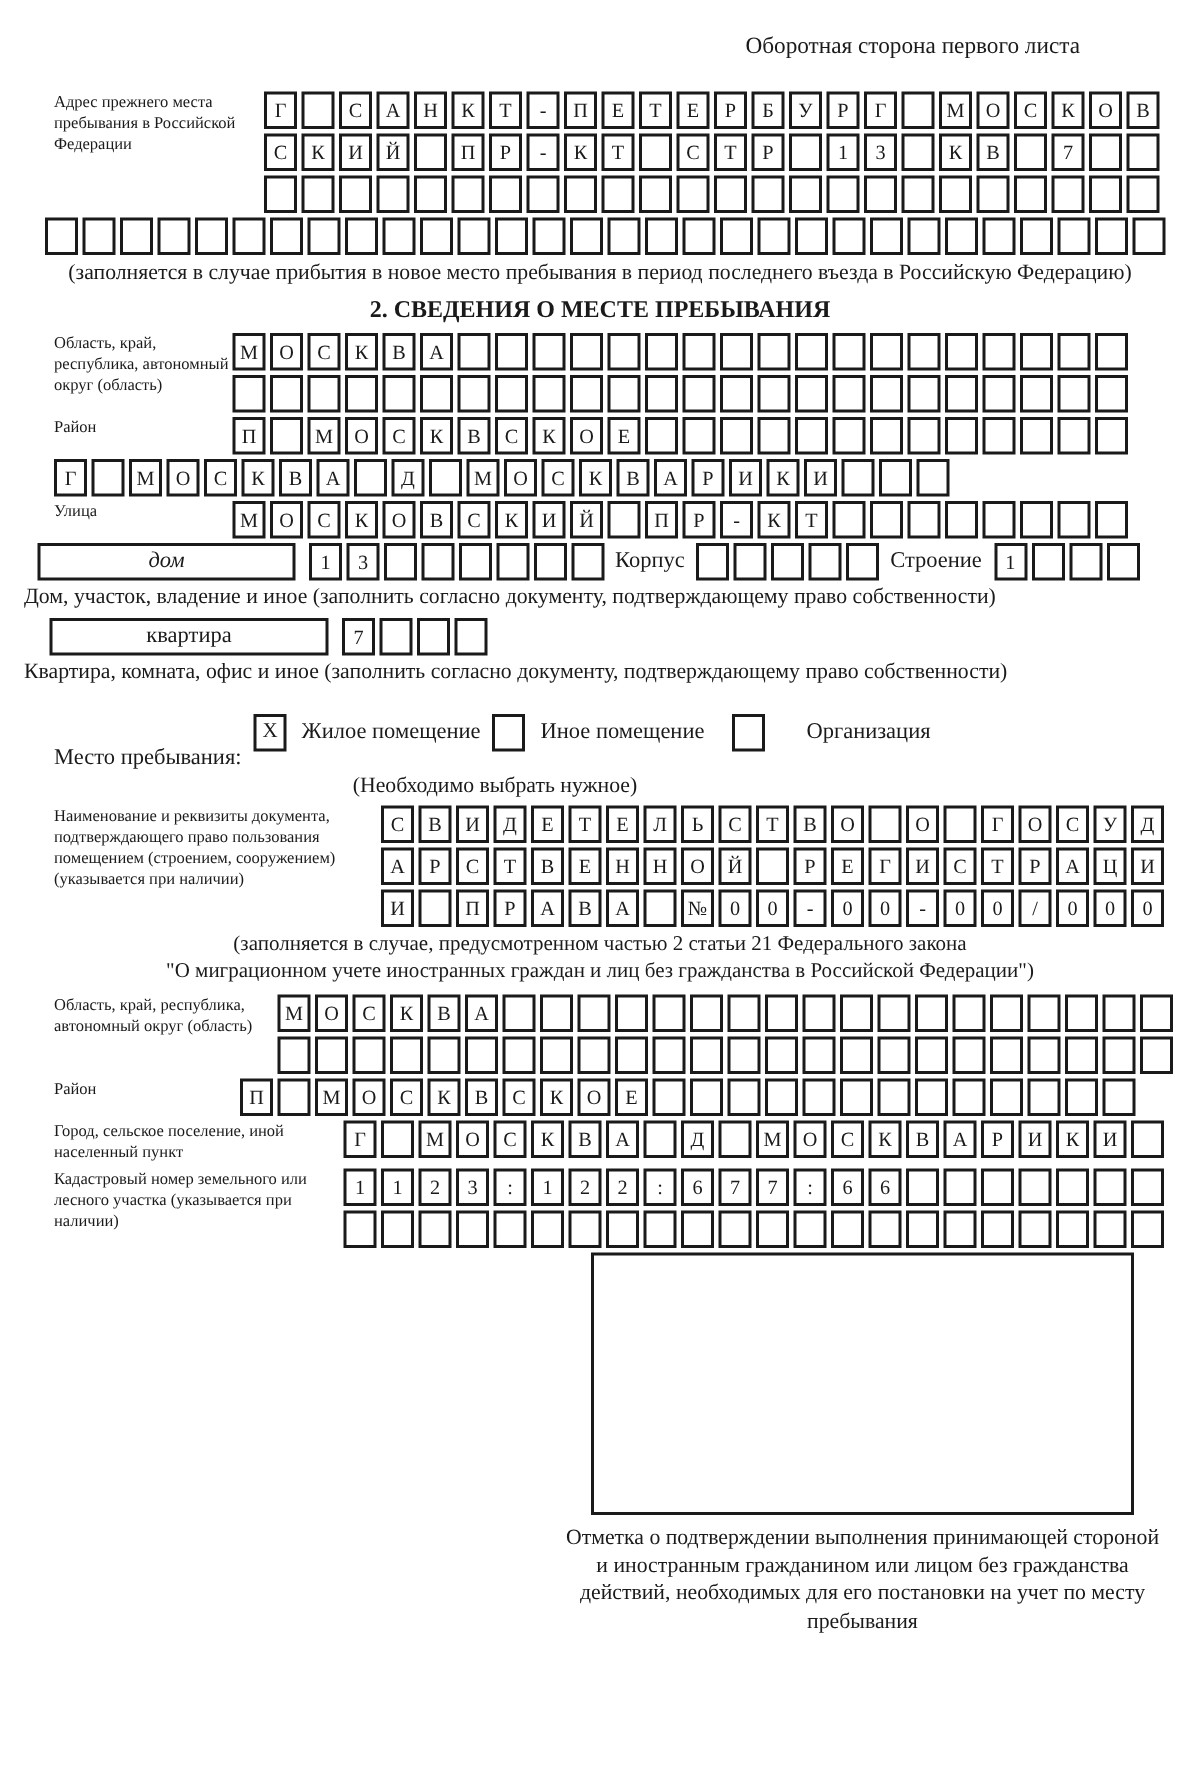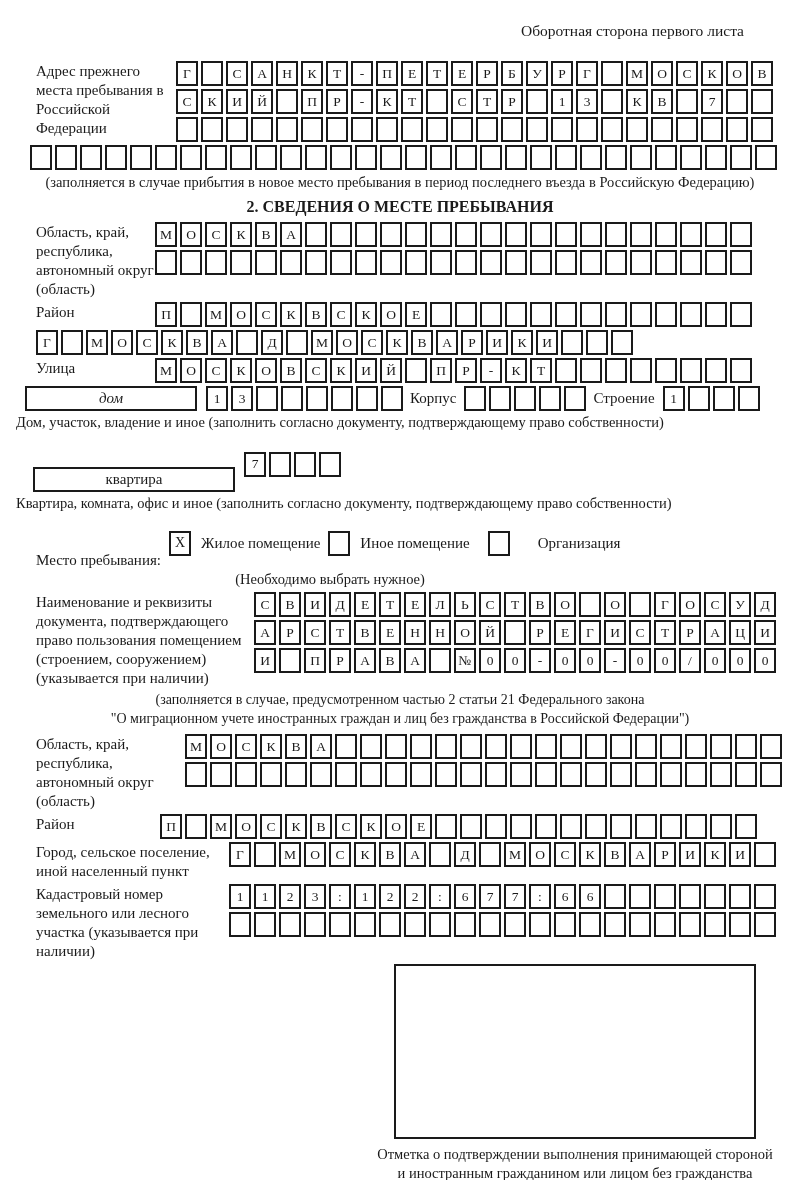--- a/index.html
+++ b/index.html
@@ -4,24 +4,24 @@
 <style>
   * { margin:0; padding:0; box-sizing:border-box; }
   html,body { background:#ffffff; }
   body {
     width:800px; height:1180px;
     font-family:"Liberation Serif","DejaVu Serif",serif;
     color:#1a1a1a;
   }
   .page { width:800px; height:1180px; padding-top:22px; overflow:hidden; background:#fff; }
 
-  .header-note { text-align:right; padding-right:56px; font-size:15.5px; margin-bottom:21px; }
+  .header-note { text-align:right; padding-right:80px; font-size:15.5px; margin-bottom:21px; }
 
   .field-row { display:flex; align-items:flex-start; padding-left:36px; margin-bottom:3px; }
-  .label { font-size:15px; line-height:1.27; padding-top:1px; }
+  .label { font-size:11px; line-height:1.27; padding-top:1px; }
   .lw140 { flex:0 0 140px; }
   .lw119 { flex:0 0 119px; }
   .lw149 { flex:0 0 149px; }
   .lw124 { flex:0 0 124px; }
   .lw193 { flex:0 0 193px; }
   .lw218 { flex:0 0 218px; }
 
   .grids .cellrow { margin-bottom:3px; }
   .grids .cellrow:last-child { margin-bottom:0; }
   .cellrow { display:flex; gap:3px; }
@@ -38,21 +38,21 @@
 
   .sec-title { text-align:center; font-size:16px; font-weight:bold; margin:7px 0 6px 0; }
 
   .house-row { display:flex; align-items:center; padding-left:25px; margin:3px 0 3px 0; }
   .named-box {
     height:25px; border:2px solid #1a1a1a;
     display:flex; align-items:center; justify-content:center;
     font-size:15px;
   }
   .box-dom { width:172px; margin-right:9px;font-style:italic; }
-  .box-kv  { width:202px; margin-right:9px; margin-left:8px;margin-top:31px; }
+  .box-kv  { width:186px; margin-right:9px; margin-left:8px; }
   .inline-label { font-size:15px; margin:0 8px 0 7px; }
 
   .stay-row { display:flex; align-items:center; padding-left:36px; margin:5px 0 2px 0; }
   .stay-label { font-size:15px; margin-right:8px;margin-top:35px; }
   .checkbox {
     flex:0 0 22px; width:22px; height:25px; border:2px solid #1a1a1a;
     display:flex; align-items:center; justify-content:center; font-size:14px;
   }
   .opt { font-size:15px; margin-left:10px; }
   .cb2 { margin-left:8px; }

